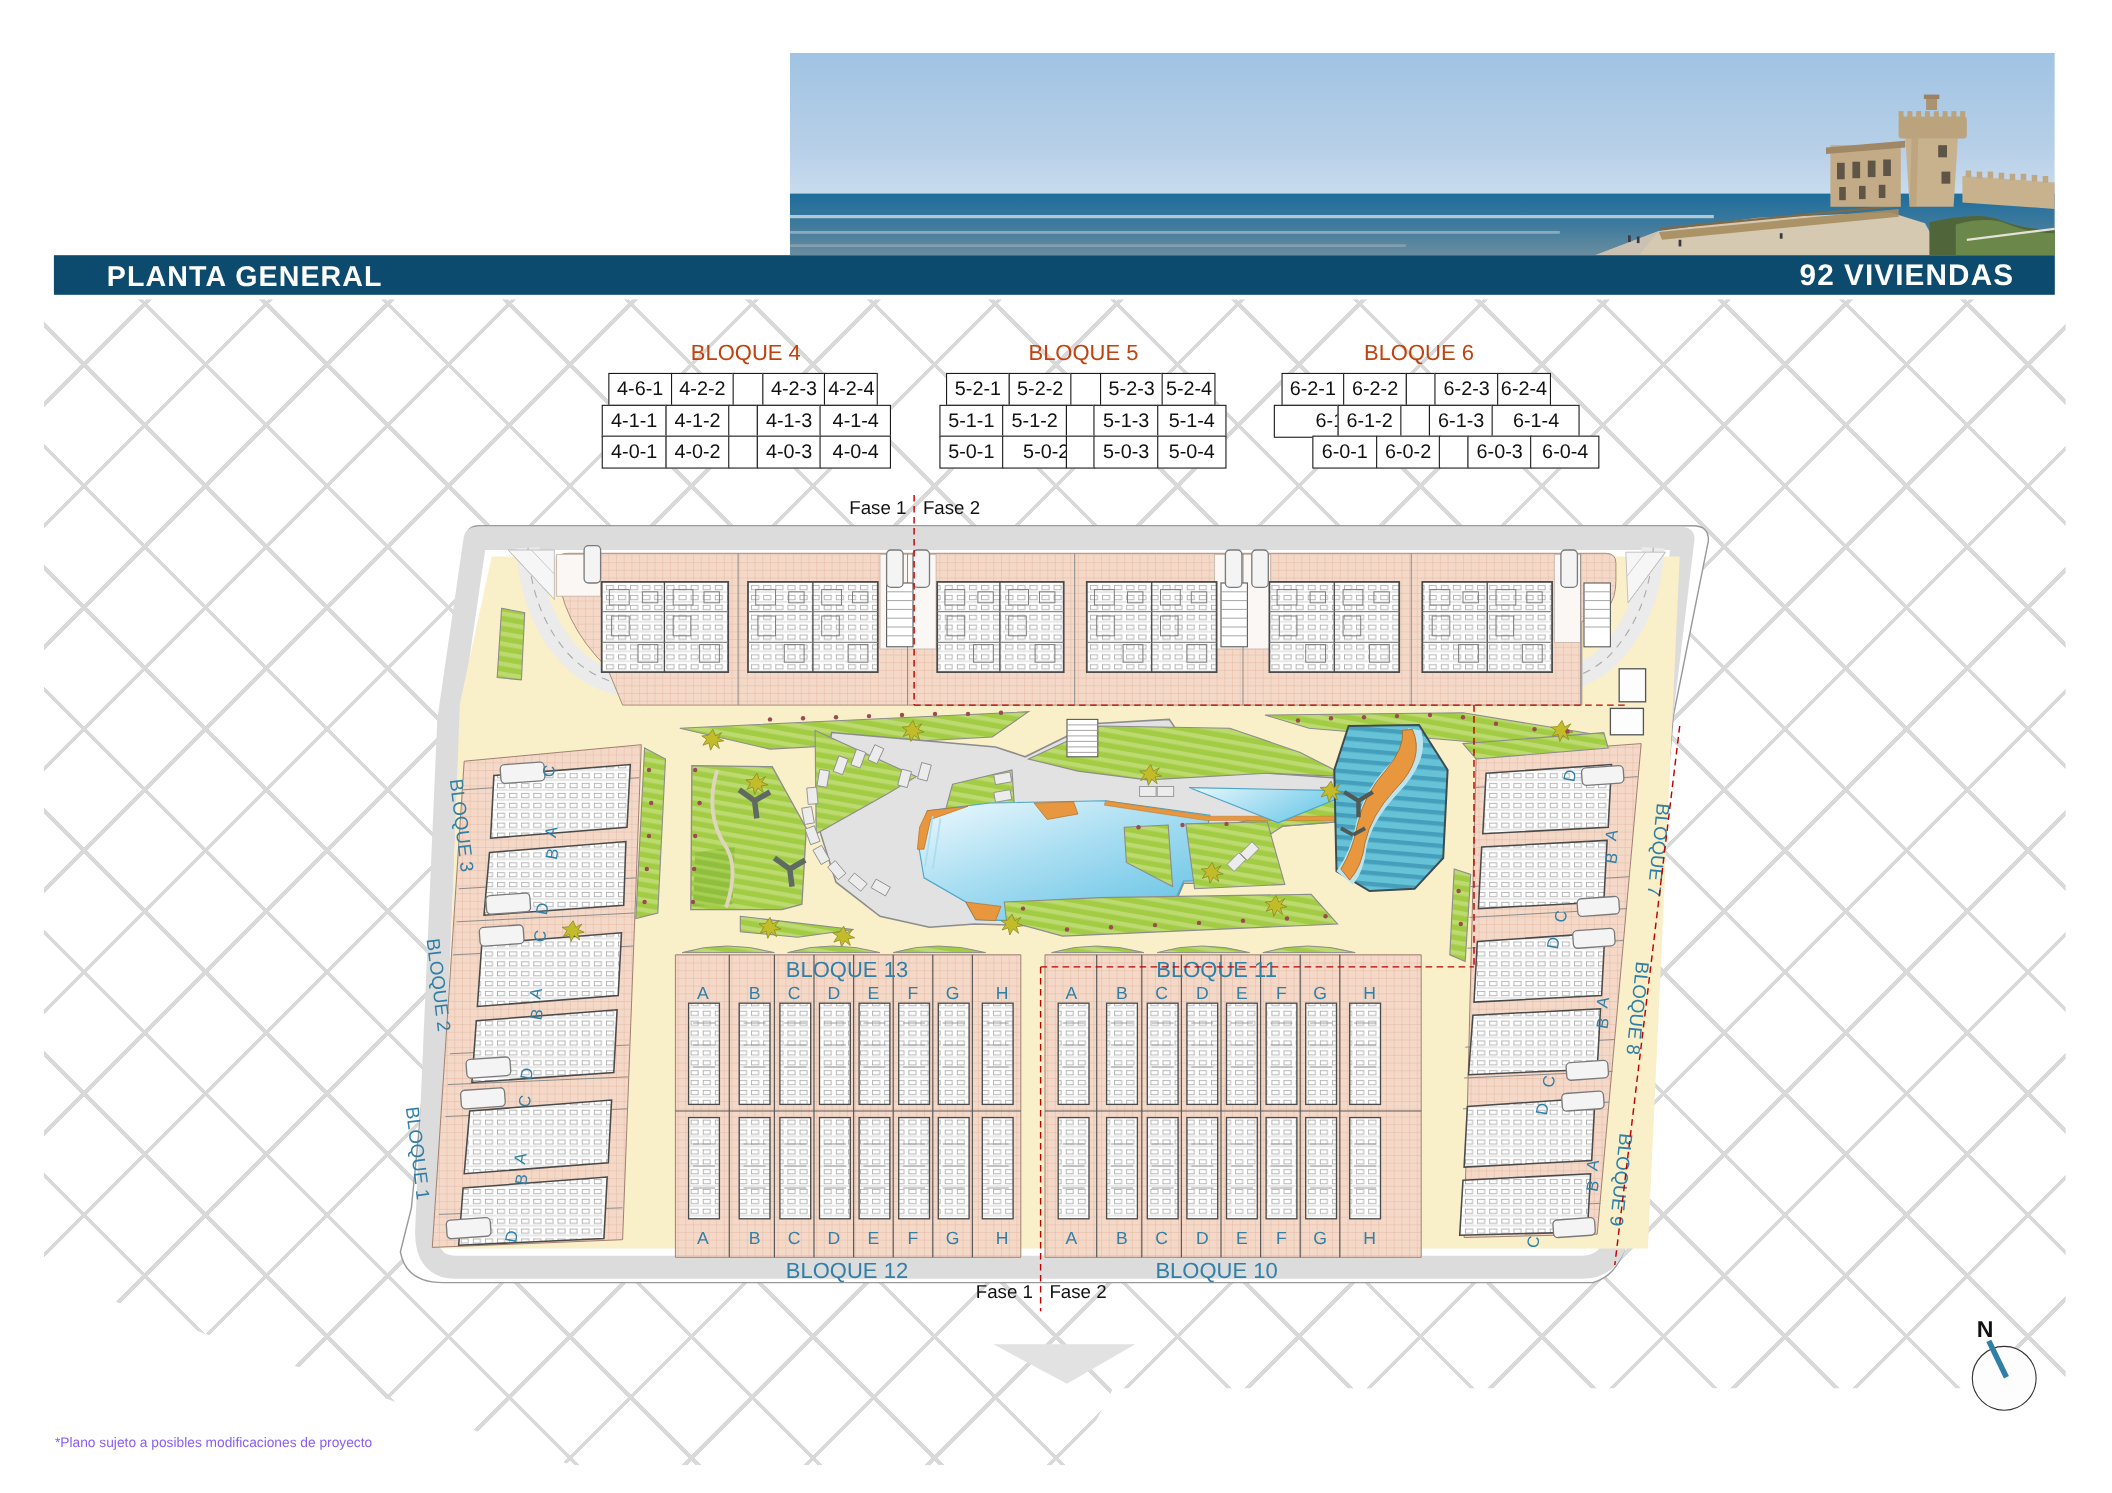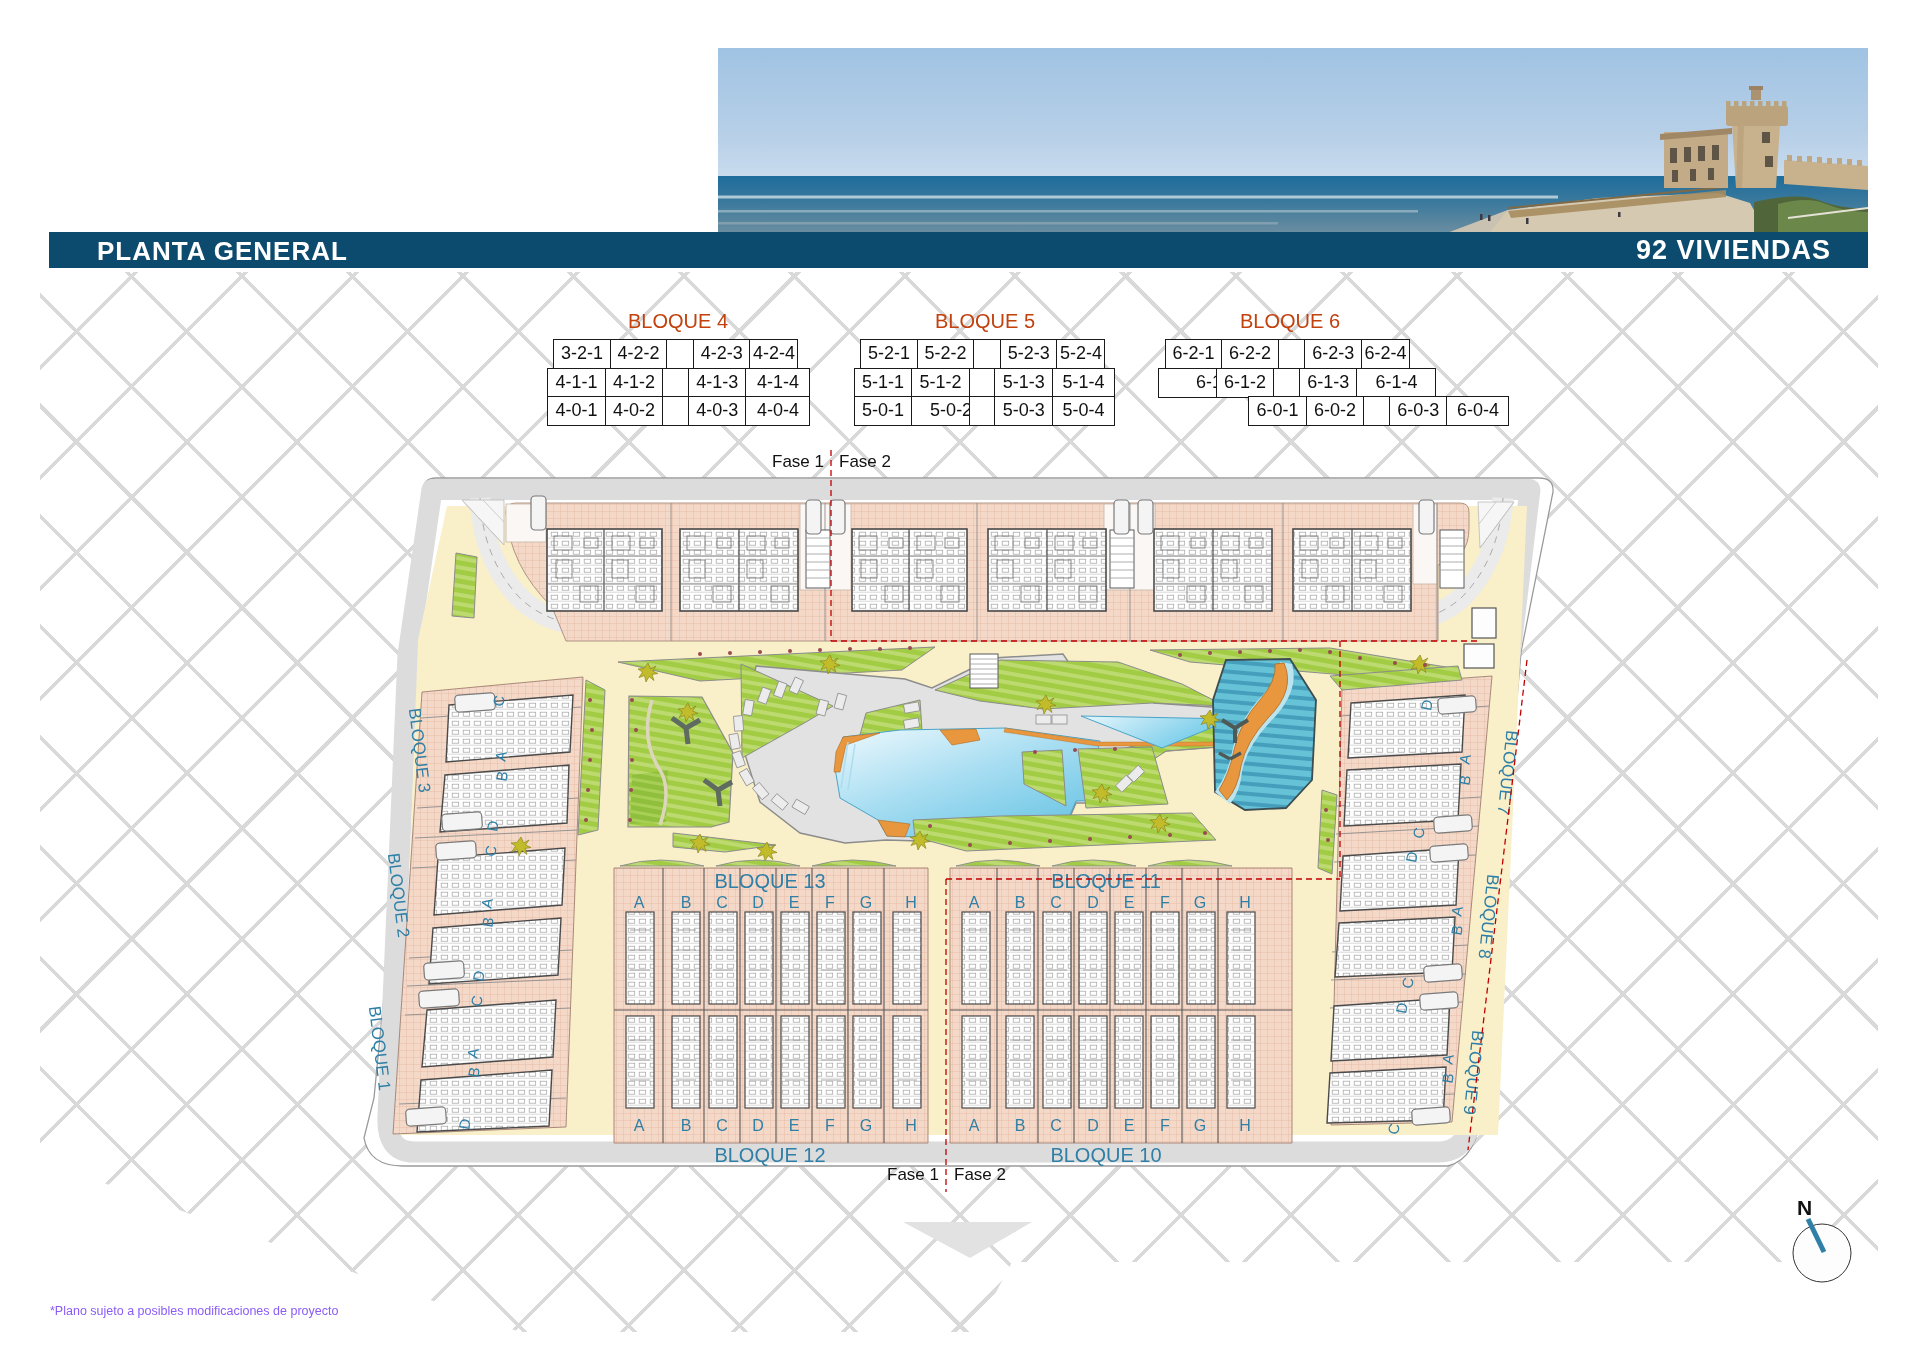--- a/index.html
+++ b/index.html
@@ -118,21 +118,21 @@
 <div id="bar" class="abs">
 
   <div class="l">PLANTA GENERAL</div>
 
   <div class="r">92 VIVIENDAS</div>
 </div>
 
 <div class="ttl" style="left:553px;top:310px;">BLOQUE 4</div>
 
 <div class="trow" style="left:553px;top:339px;">
-  <div class="c" style="width:58px;">3-2-1</div><div class="c" style="width:58px;">4-2-2</div><div class="c" style="width:28px;"></div><div class="c" style="width:58px;">4-2-3</div><div class="c" style="width:49px;">4-2-4</div>
+  <div class="c" style="width:58px;">4-6-1</div><div class="c" style="width:58px;">4-2-2</div><div class="c" style="width:28px;"></div><div class="c" style="width:58px;">4-2-3</div><div class="c" style="width:49px;">4-2-4</div>
 </div>
 <div class="trow" style="left:547px;top:367.6px;">
   <div class="c" style="width:59px;">4-1-1</div><div class="c" style="width:59px;">4-1-2</div><div class="c" style="width:27px;"></div><div class="c" style="width:59px;">4-1-3</div><div class="c" style="width:65px;">4-1-4</div>
 </div>
 <div class="trow" style="left:547px;top:396.2px;">
   <div class="c" style="width:59px;">4-0-1</div><div class="c" style="width:59px;">4-0-2</div><div class="c" style="width:27px;"></div><div class="c" style="width:59px;">4-0-3</div><div class="c" style="width:65px;">4-0-4</div>
 </div>
 
 <div class="ttl" style="left:860px;top:310px;">BLOQUE 5</div>
 
@@ -147,21 +147,21 @@
 </div>
 
 <div class="ttl" style="left:1165px;top:310px;">BLOQUE 6</div>
 
 <div class="trow" style="left:1164.5px;top:339px;">
   <div class="c" style="width:58px;text-align:center;">6-2-1</div><div class="c" style="width:58px;">6-2-2</div><div class="c" style="width:28px;"></div><div class="c" style="width:58px;">6-2-3</div><div class="c" style="width:49px;">6-2-4</div>
 </div>
 <div class="trow" style="left:1158px;top:367.6px;">
   <div class="c" style="width:59px;padding-left:37px;">6-1-1</div><div class="c" style="width:59px;">6-1-2</div><div class="c" style="width:27px;"></div><div class="c" style="width:59px;">6-1-3</div><div class="c" style="width:80px;">6-1-4</div>
 </div>
-<div class="trow" style="left:1213px;top:396.2px;padding-left:35px;">
+<div class="trow" style="left:1158px;top:396.2px;padding-left:35px;">
   <div class="c" style="width:59px;">6-0-1</div><div class="c" style="width:59px;">6-0-2</div><div class="c" style="width:27px;"></div><div class="c" style="width:59px;">6-0-3</div><div class="c" style="width:63px;">6-0-4</div>
 </div>
 
 <svg id="plan" class="abs" style="left:0;top:0;" width="1920" height="1357" viewBox="0 0 1920 1357">
 <defs>
   <pattern id="pinkgrid" width="7" height="7" patternUnits="userSpaceOnUse">
     <rect width="7" height="7" fill="#f4d8c8"></rect>
     <path d="M0,0 H7 M0,0 V7" stroke="#e2b19a" stroke-width="0.7"></path>
   </pattern>
   <pattern id="grass" width="9" height="9" patternUnits="userSpaceOnUse" patternTransform="rotate(100)">

